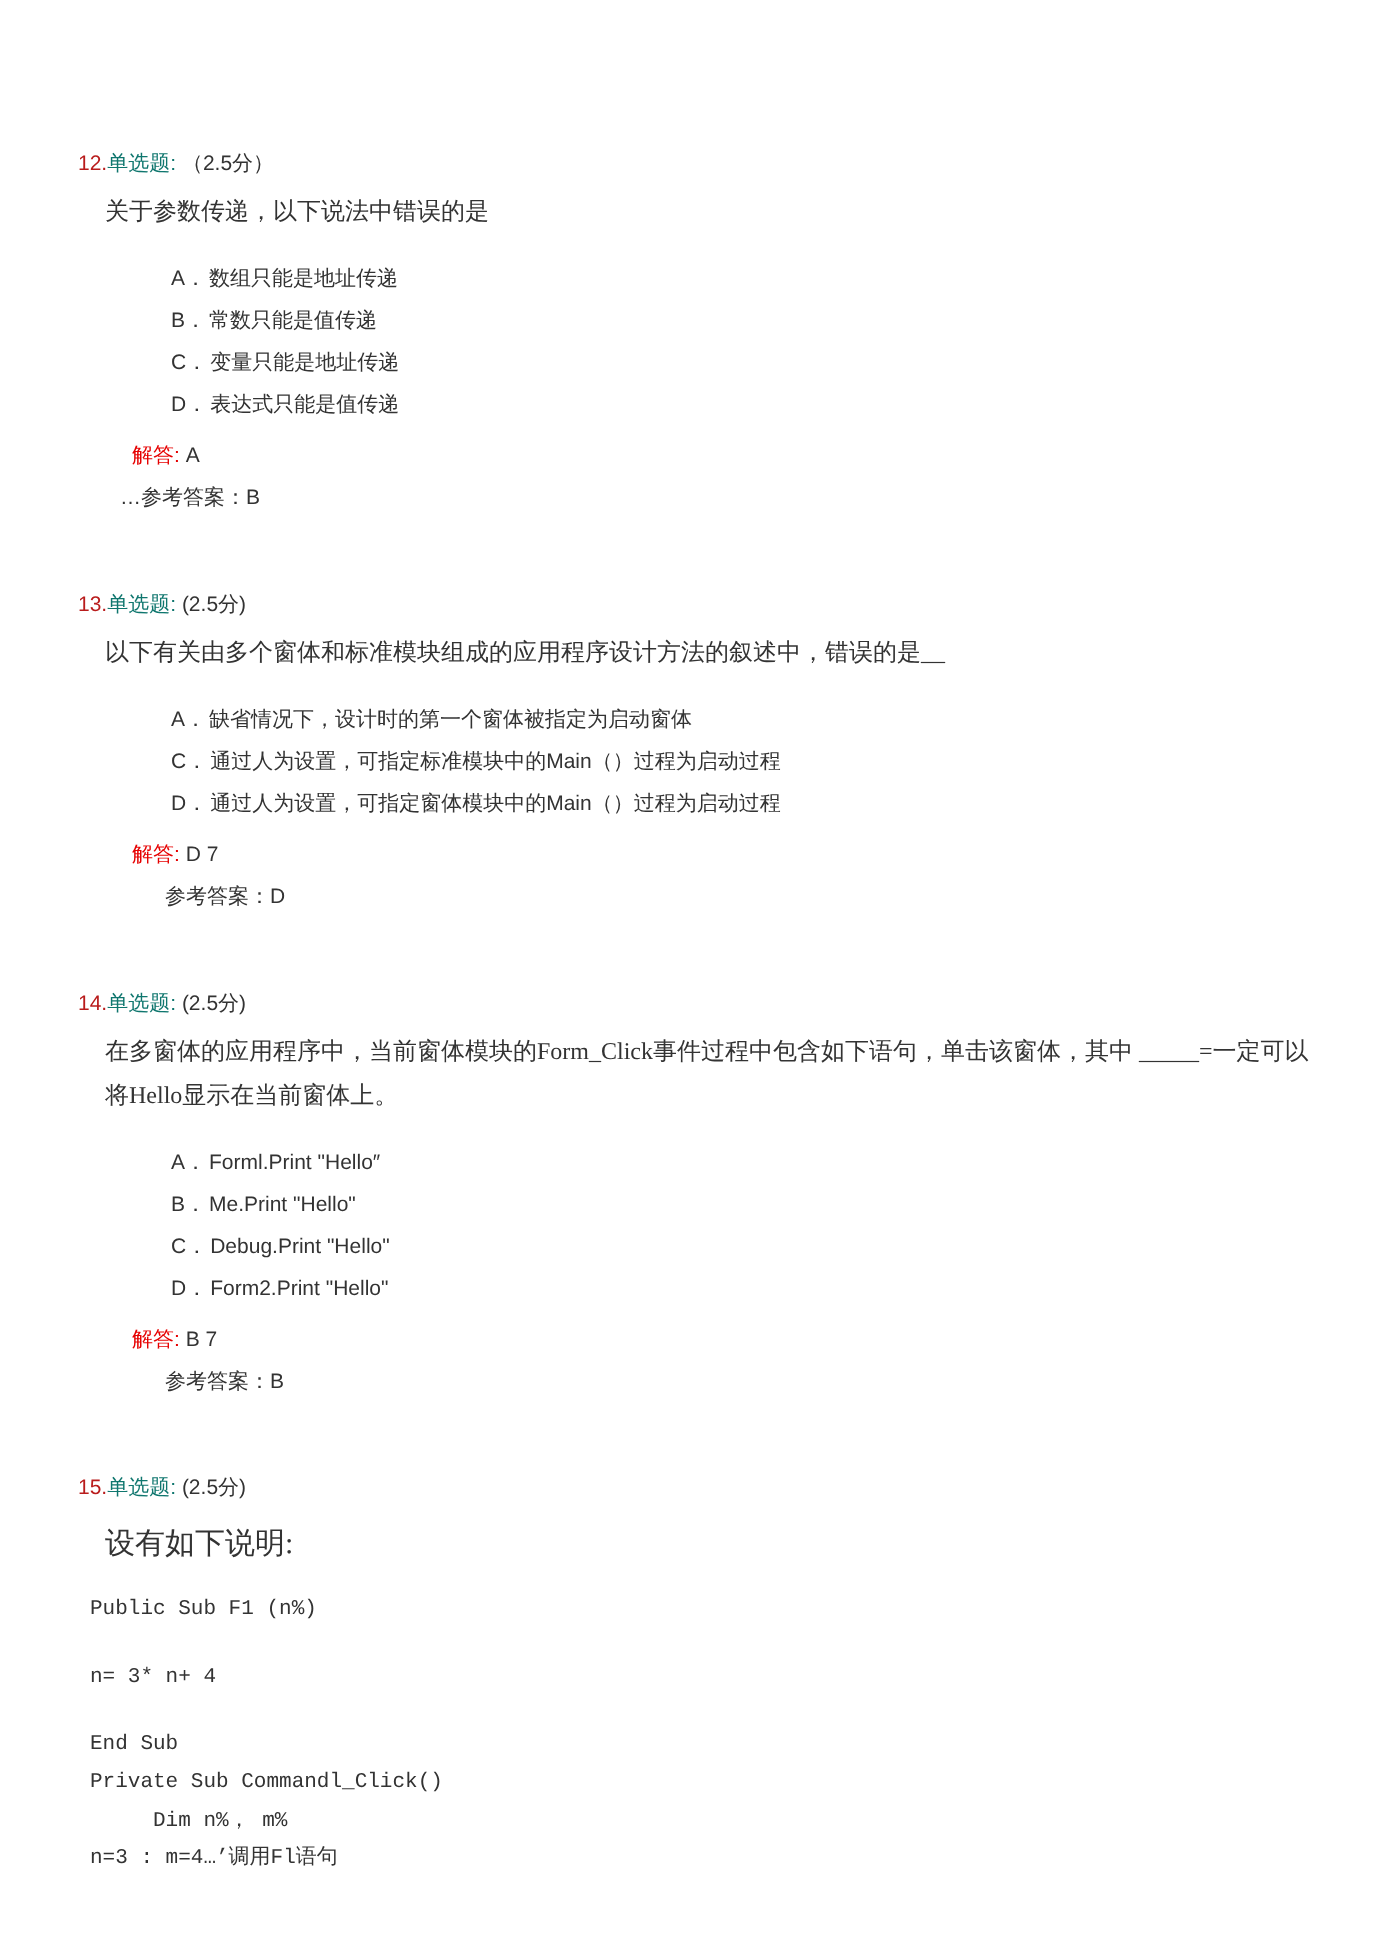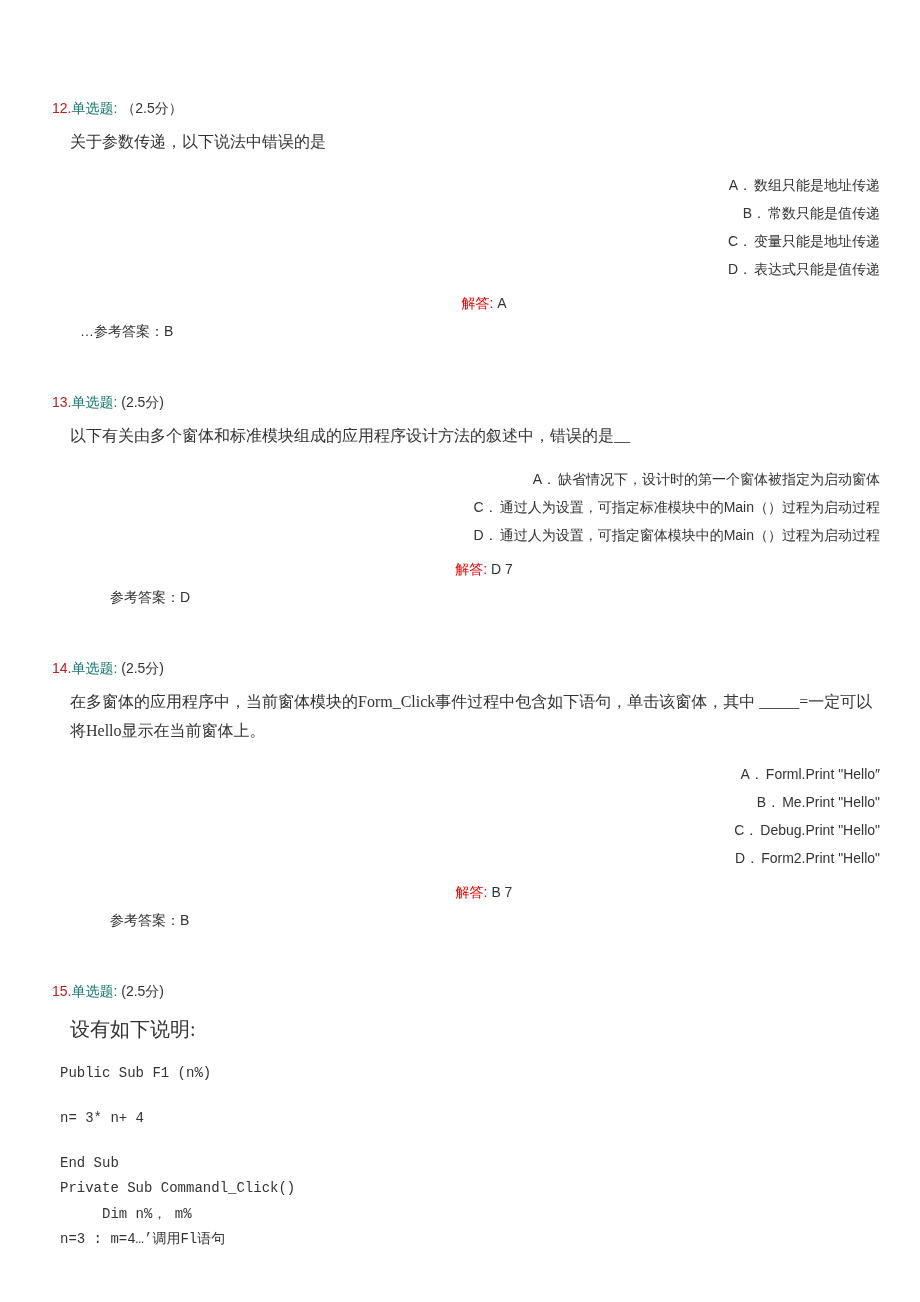--- a/index.html
+++ b/index.html
@@ -23,31 +23,29 @@
   .stem {
     margin-left: 30px;
     font-size: 16px;
     font-family: SimSun, serif;
     line-height: 1.8;
     margin-bottom: 14px;
   }
   .options {
     margin-left: 74px;
     margin-bottom: 12px;
-    text-align: right;
   }
   .option-item {
     line-height: 2.0;
     font-size: 14px;
   }
   .opt-letter { margin-right: 2px; }
   .solution {
     margin-left: 48px;
     margin-bottom: 6px;
-    text-align: center;
   }
   .sol-label { color: #e60000; }
   .sol-value { color: #333; }
   .ref-answer {
     margin-left: 40px;
     line-height: 1.8;
   }
   .ref-answer.indented { margin-left: 70px; }
   .code-block {
     margin-left: 20px;

